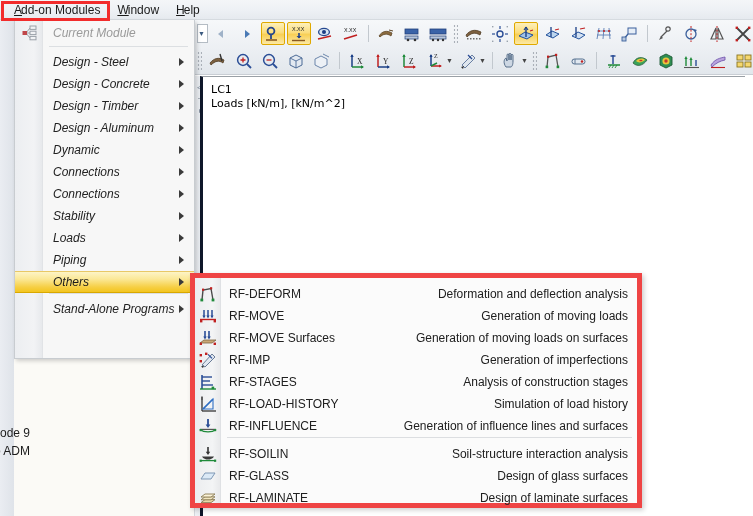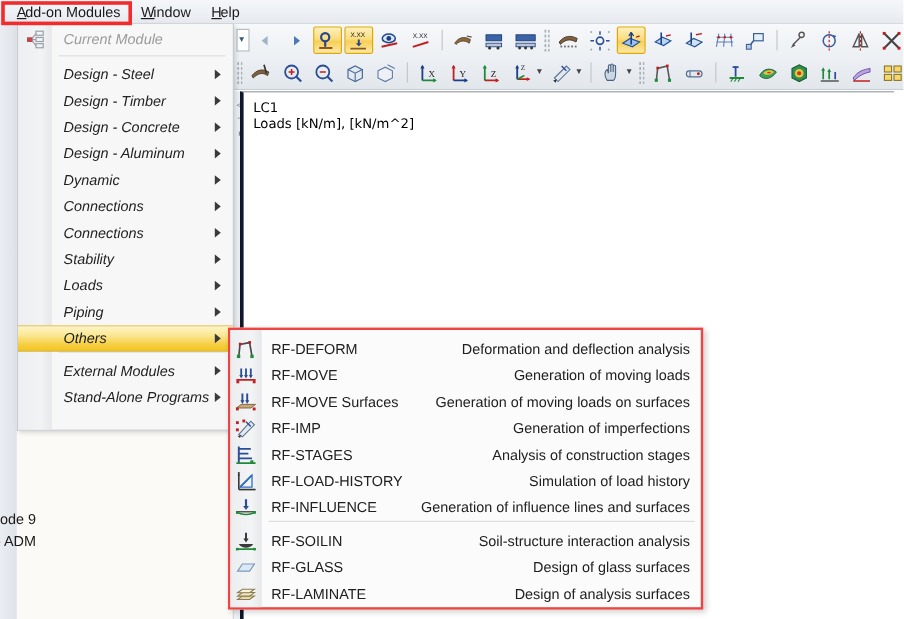--- a/index.html
+++ b/index.html
@@ -201,23 +201,23 @@
   }
   .mspace { height: 4px; }
   .cur-mod-icon {
     position: absolute; left: 6px; top: 50%; margin-top: -8px;
     width: 17px; height: 16px;
   }
 
   
   .submenu {
     position: absolute; left: 190px; top: 273px;
-    width: 396px; height: 235px;
+    width: 452px; height: 235px;
     background: #fbfbfb;
-    border: 2px solid #ef4444;
+    border: 5px solid #ef4444;
     box-shadow: 2px 2px 5px rgba(0,0,0,.20);
     z-index: 30;
   }
   .sub-gutter {
     position: absolute; left: 0; top: 0;
     width: 26px; height: 100%;
     background: linear-gradient(to right,#ecedef 0%,#f3f4f5 70%,#e8e9eb 100%);
     border-right: 1px solid #dfe1e4;
   }
   .sitem {
@@ -632,25 +632,25 @@
     </div>
     <div class="msep"></div>
     <div class="mspace"></div>
 
     <div id="menu-items">
         <div class="mitem">
           <span class="mlbl">Design - Steel</span>
           <span class="arrow"></span>
         </div>
         <div class="mitem">
+          <span class="mlbl">Design - Concrete</span>
+          <span class="arrow"></span>
+        </div>
+        <div class="mitem">
           <span class="mlbl">Design - Timber</span>
-          <span class="arrow"></span>
-        </div>
-        <div class="mitem">
-          <span class="mlbl">Design - Concrete</span>
           <span class="arrow"></span>
         </div>
         <div class="mitem">
           <span class="mlbl">Design - Aluminum</span>
           <span class="arrow"></span>
         </div>
         <div class="mitem">
           <span class="mlbl">Dynamic</span>
           <span class="arrow"></span>
         </div>
@@ -676,24 +676,20 @@
         </div>
         <div class="mitem sel">
           <span class="mlbl">Others</span>
           <span class="arrow"></span>
         </div>
       </div>
 
     <div class="msep"></div>
     <div class="mspace"></div>
     <div id="menu-items-after">
-        <div class="mitem">
-          <span class="mlbl">External Modules</span>
-          <span class="arrow"></span>
-        </div>
         <div class="mitem">
           <span class="mlbl">Stand-Alone Programs</span>
           <span class="arrow"></span>
         </div>
       </div>
   </div>
 
   <div class="submenu">
     <div class="sub-gutter"></div>
     <div class="sspace"></div>
@@ -853,20 +849,20 @@
         </div>
         <div class="sitem">
           <span class="sicon">
             <svg width="18" height="16" viewBox="0 0 18 16">
               <path d="M2 12.6 L6 9.6 L16 9.6 L12 12.6 Z" fill="#e8d9a8" stroke="#8a7b52" stroke-width=".9"></path>
               <path d="M2 9.8 L6 6.8 L16 6.8 L12 9.8 Z" fill="#f2e6bf" stroke="#8a7b52" stroke-width=".9"></path>
               <path d="M2 7 L6 4 L16 4 L12 7 Z" fill="#fbf3d8" stroke="#8a7b52" stroke-width=".9"></path>
             </svg>
           </span>
           <span class="sname">RF-LAMINATE</span>
-          <span class="sdesc">Design of analysis surfaces</span>
+          <span class="sdesc">Design of laminate surfaces</span>
         </div>
       </div>
   </div>
 
   <div class="annot-box"></div>
 
 </div>
 
 </body></html>

